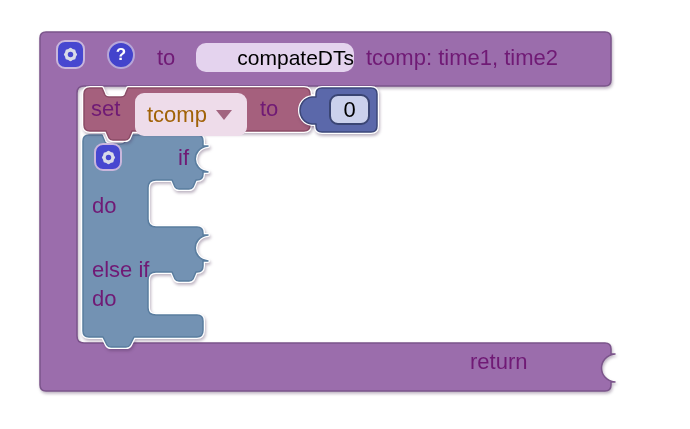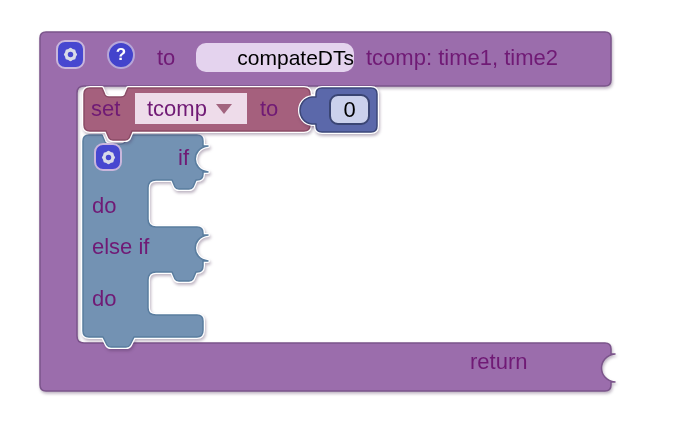--- a/index.html
+++ b/index.html
@@ -27,43 +27,43 @@
     color:#ffffff; font-size:17px; font-weight:bold; text-align:center; line-height:23px;
     cursor:pointer;
   }
 
   #proc-name-field {
     position:absolute; left:196px; top:43px; width:158px; height:29px;
     background:#e4d3ee; border-radius:10px; color:#000000;
     font-size:21px; line-height:29px; text-align:right; cursor:text;
   }
   #var-dropdown {
-    position:absolute; left:135px; top:93px; width:112px; height:31px;
-    background:#eedcea; border-radius:0; display:flex; align-items:center;
-    color:#701a75; cursor:pointer;
+    position:absolute; left:135px; top:93px; width:112px; height:43px;
+    background:#eedcea; border-radius:9px; display:flex; align-items:center;
+    color:#a16207; cursor:pointer;
   }
   #var-dropdown .var-name { margin-left:12px; font-size:22px; }
   #dropdown-arrow {
     margin-left:9px; width:0; height:0;
     border-left:8px solid transparent; border-right:8px solid transparent;
     border-top:10px solid #a2647f;
   }
   #zero-field {
     position:absolute; left:329px; top:94px; width:41px; height:31px; box-sizing:border-box;
     background:#cbd1ec; border:2px solid #3a4573; border-radius:9px;
     color:#000000; font-size:22px; line-height:27px; text-align:center; cursor:text;
   }
 
   #to1   { left:157px; top:45px; }
   #params{ left:366px; top:45px; }
   #set-lbl { left:91px;  top:96px; }
   #to2   { left:260px; top:96px; }
   #if-lbl   { left:142px; top:145px;margin-left:36px; }
   #do1-lbl  { left:92px;  top:193px; }
-  #elif-lbl { left:92px;  top:234px; }
+  #elif-lbl { left:92px;  top:257px; }
   #do2-lbl  { left:92px;  top:286px; }
   #return-lbl { left:470px; top:349px; width:120px; }
 </style>
 </head>
 <body>
 
 <div id="canvas">
 
   <svg id="blocks-svg" width="690" height="429" viewBox="0 0 690 429">
 

